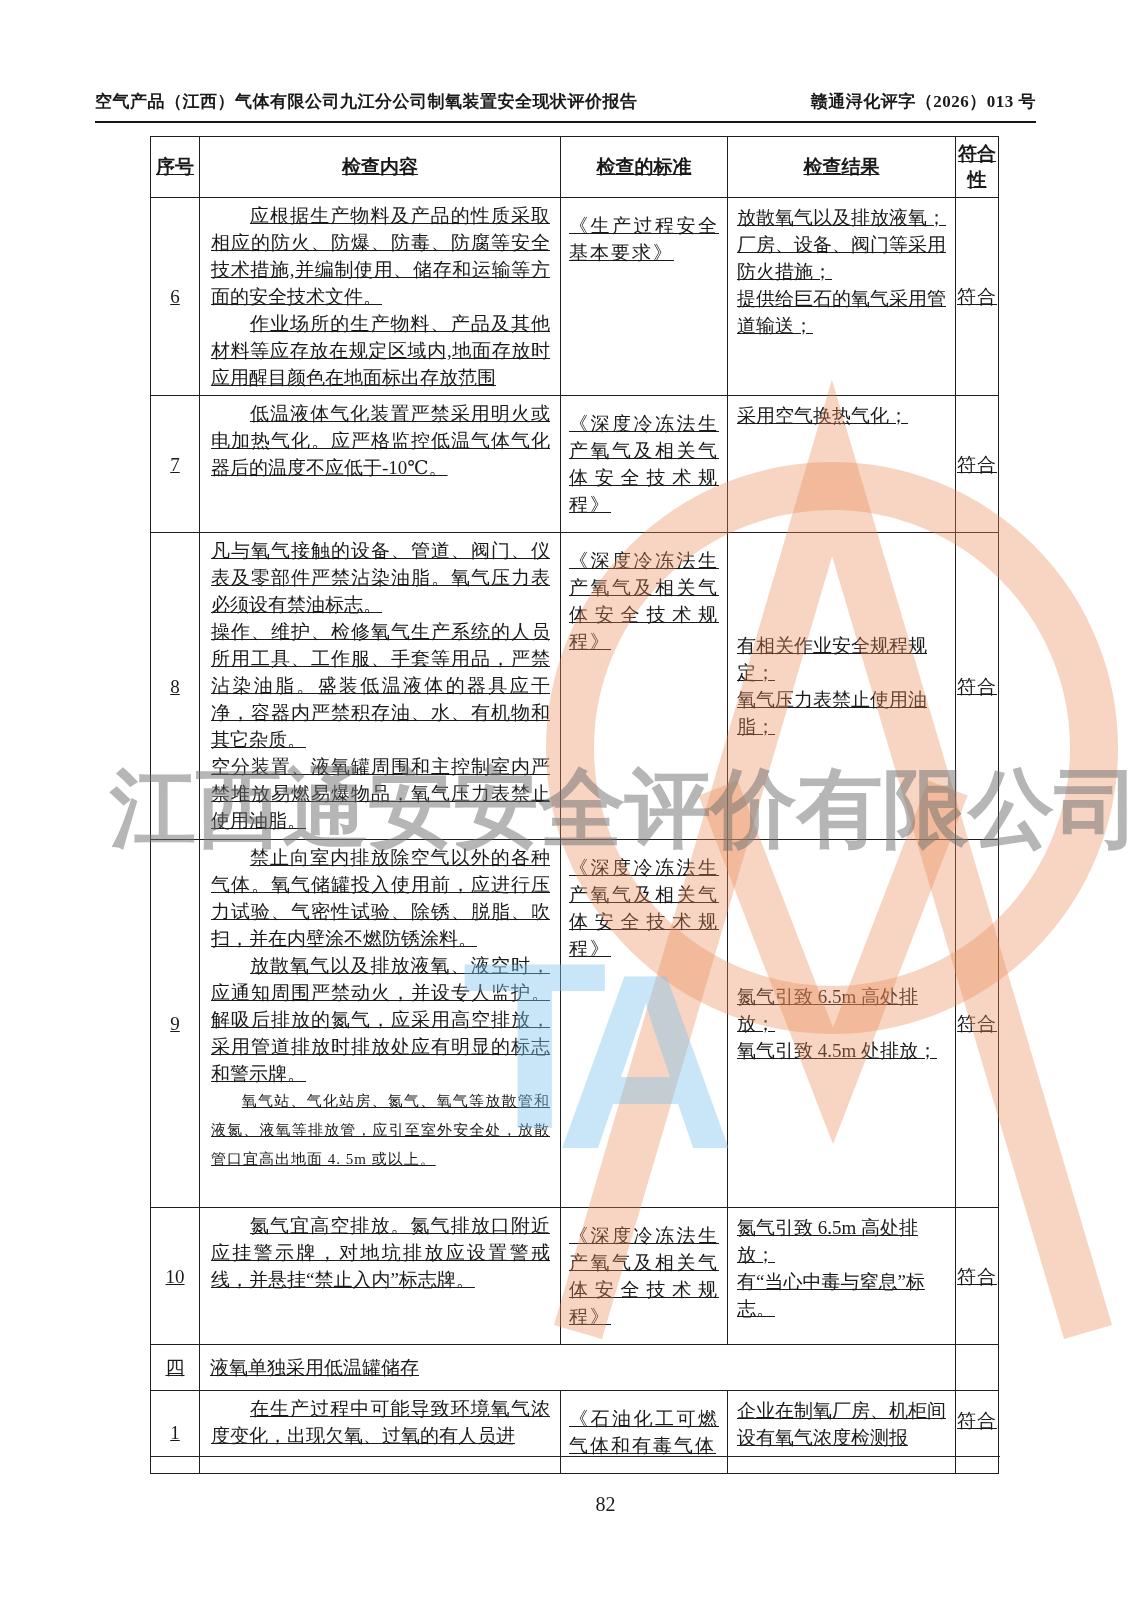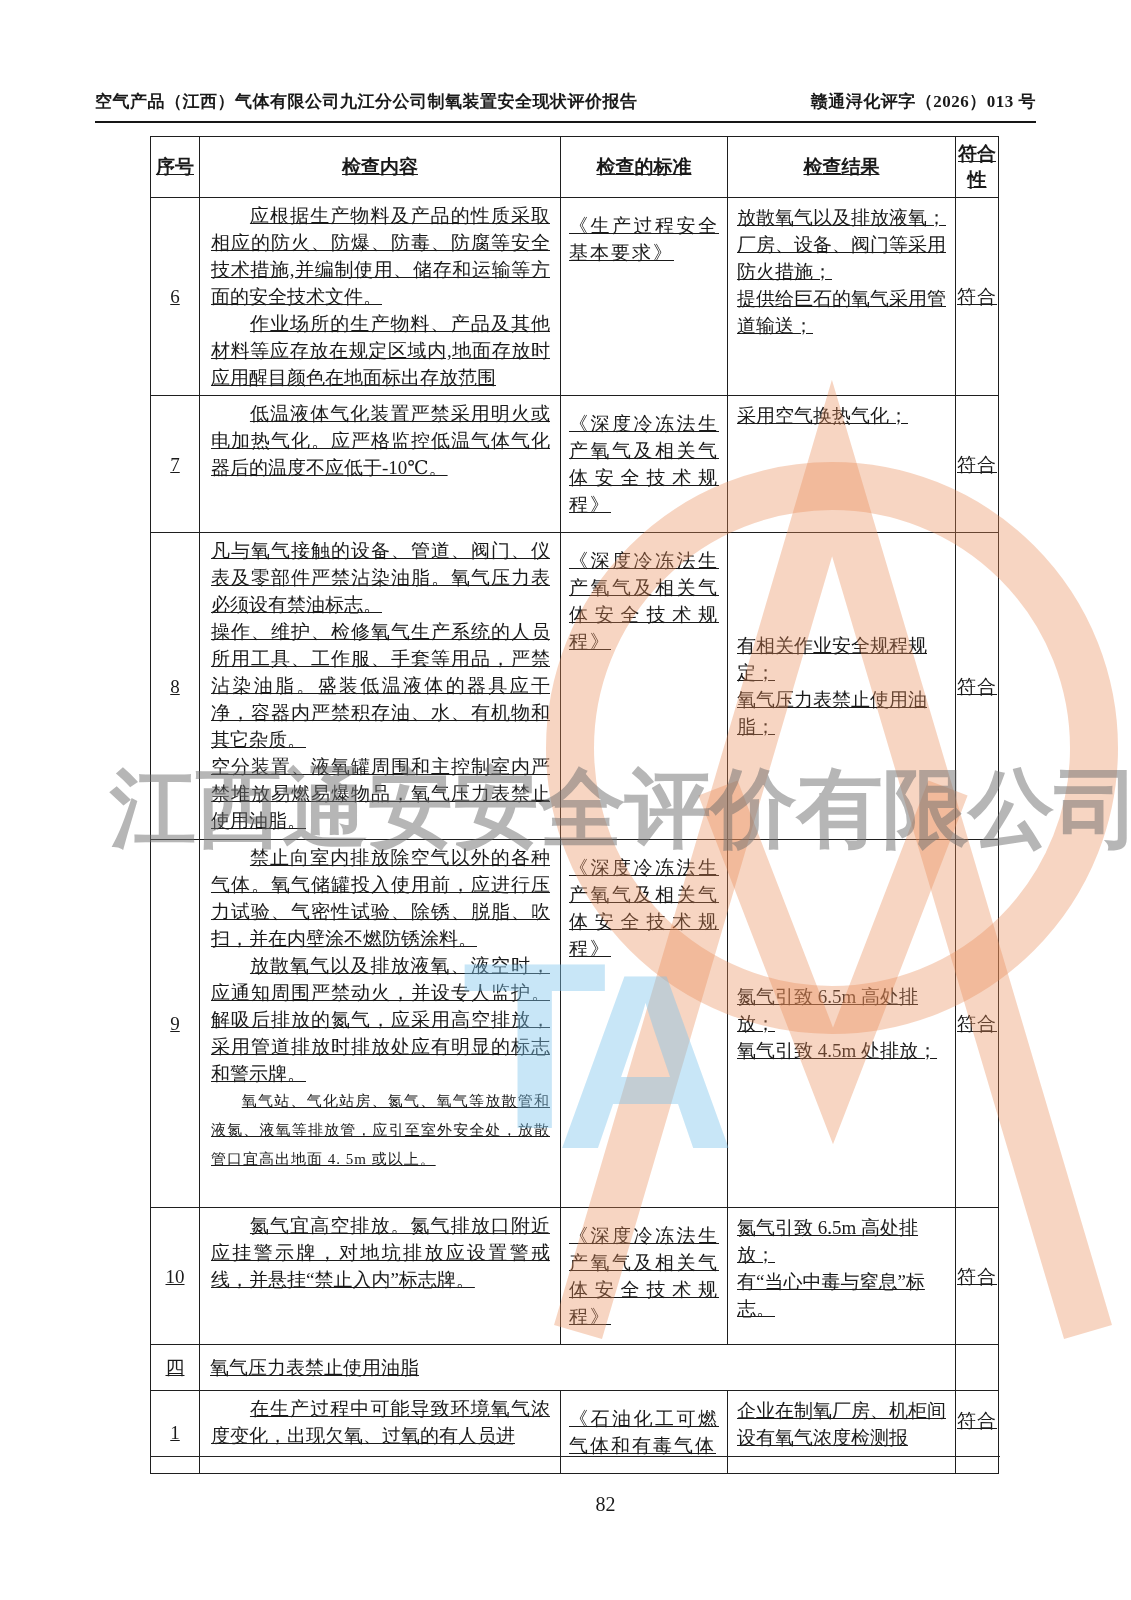--- a/index.html
+++ b/index.html
@@ -185,21 +185,21 @@
           <td class="result">
             <p>氮气引致 6.5m 高处排放；</p>
             <p>有“当心中毒与窒息”标志。</p>
           </td>
           <td class="comp">符合</td>
         </tr>
 
         <tr class="rh-sec">
           <td class="no">四</td>
           <td class="section" colspan="3">
-            <p>氧气压力表禁止使用油脂</p>
+            <p>液氧单独采用低温罐储存</p>
           </td>
           <td class="comp"></td>
         </tr>
 
         <tr class="rh-r1">
           <td class="no">1</td>
           <td class="content">
             <p class="ind">在生产过程中可能导致环境氧气浓度变化，出现欠氧、过氧的有人员进</p>
           </td>
           <td class="standard">

